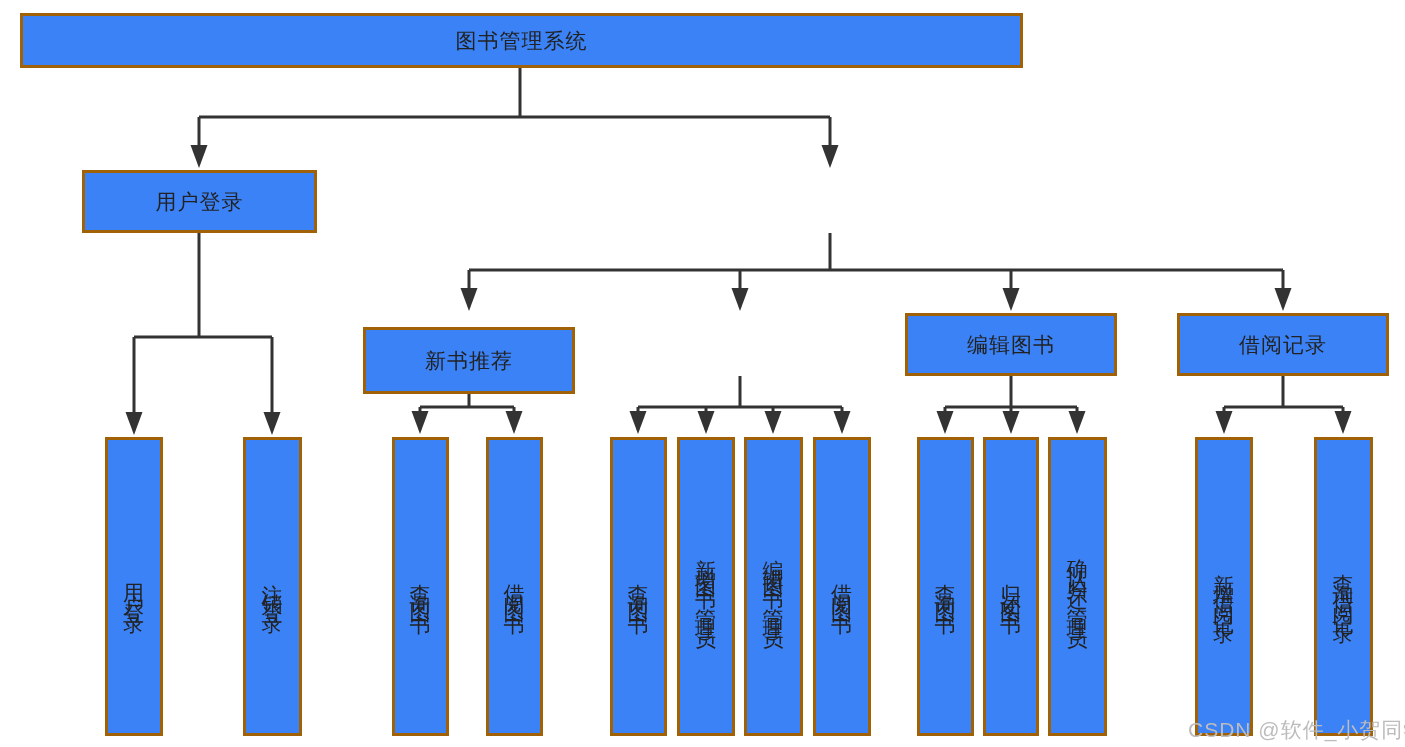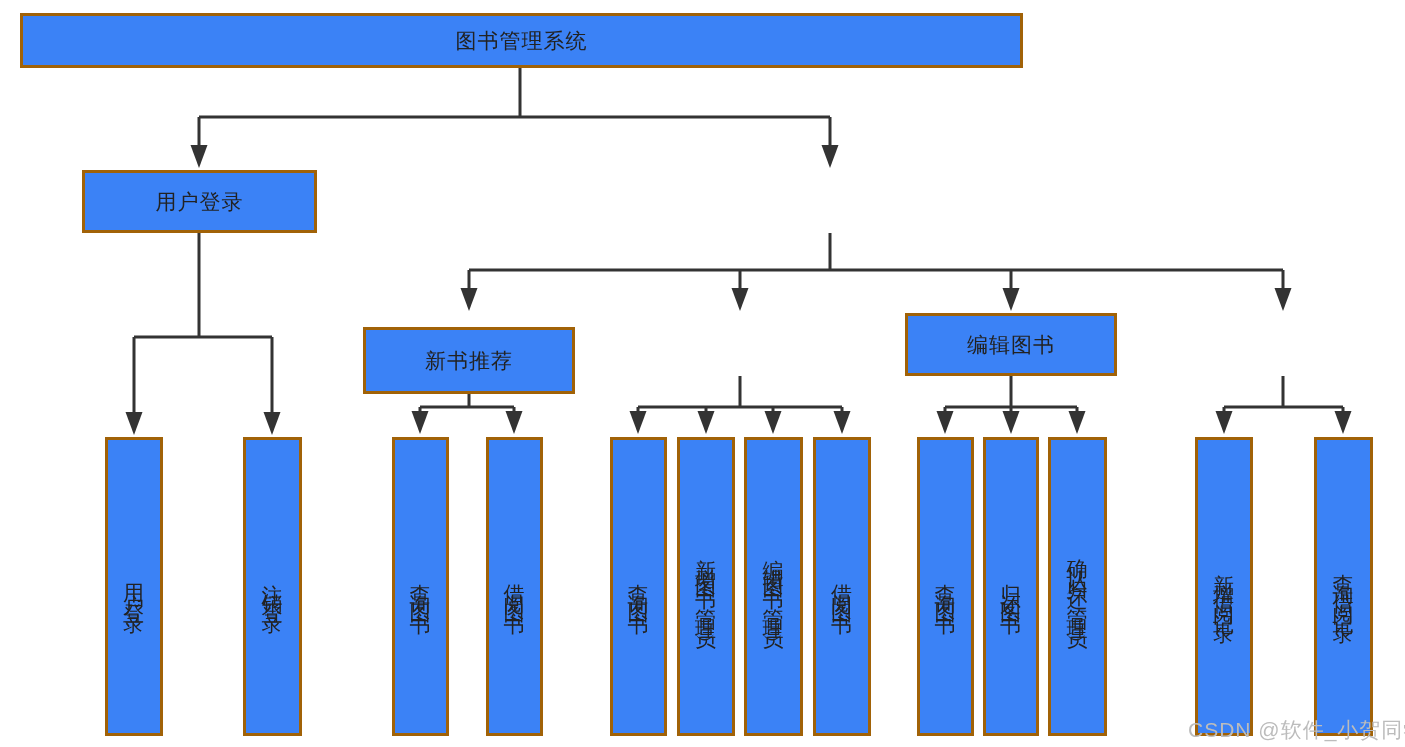--- a/index.html
+++ b/index.html
@@ -78,20 +78,21 @@
       <polygon points="1334.5,411 1351.5,411 1343,434"></polygon>
     </g>
   </svg>
 
   <div class="node" style="left:20px;top:13px;width:1003px;height:55px;">图书管理系统</div>
 
   <div class="node" style="left:82px;top:170px;width:235px;height:63px;">用户登录</div>
 
   <div class="node" style="left:363px;top:313px;width:212px;height:67px;margin-top:14px;">新书推荐</div>
   <div class="node" style="left:905px;top:313px;width:212px;height:63px;">编辑图书</div>
+  <div class="node" style="left:1177px;top:313px;width:212px;height:63px;">借阅记录</div>
 
   <div class="node vbox" style="left:105px;top:437px;width:58px;height:299px;">
     <span class="vtext">用户登录</span>
   </div>
   <div class="node vbox" style="left:243px;top:437px;width:59px;height:299px;">
     <span class="vtext">注销登录</span>
   </div>
 
   <div class="node vbox" style="left:392px;top:437px;width:57px;height:299px;">
     <span class="vtext">查询图书</span>

